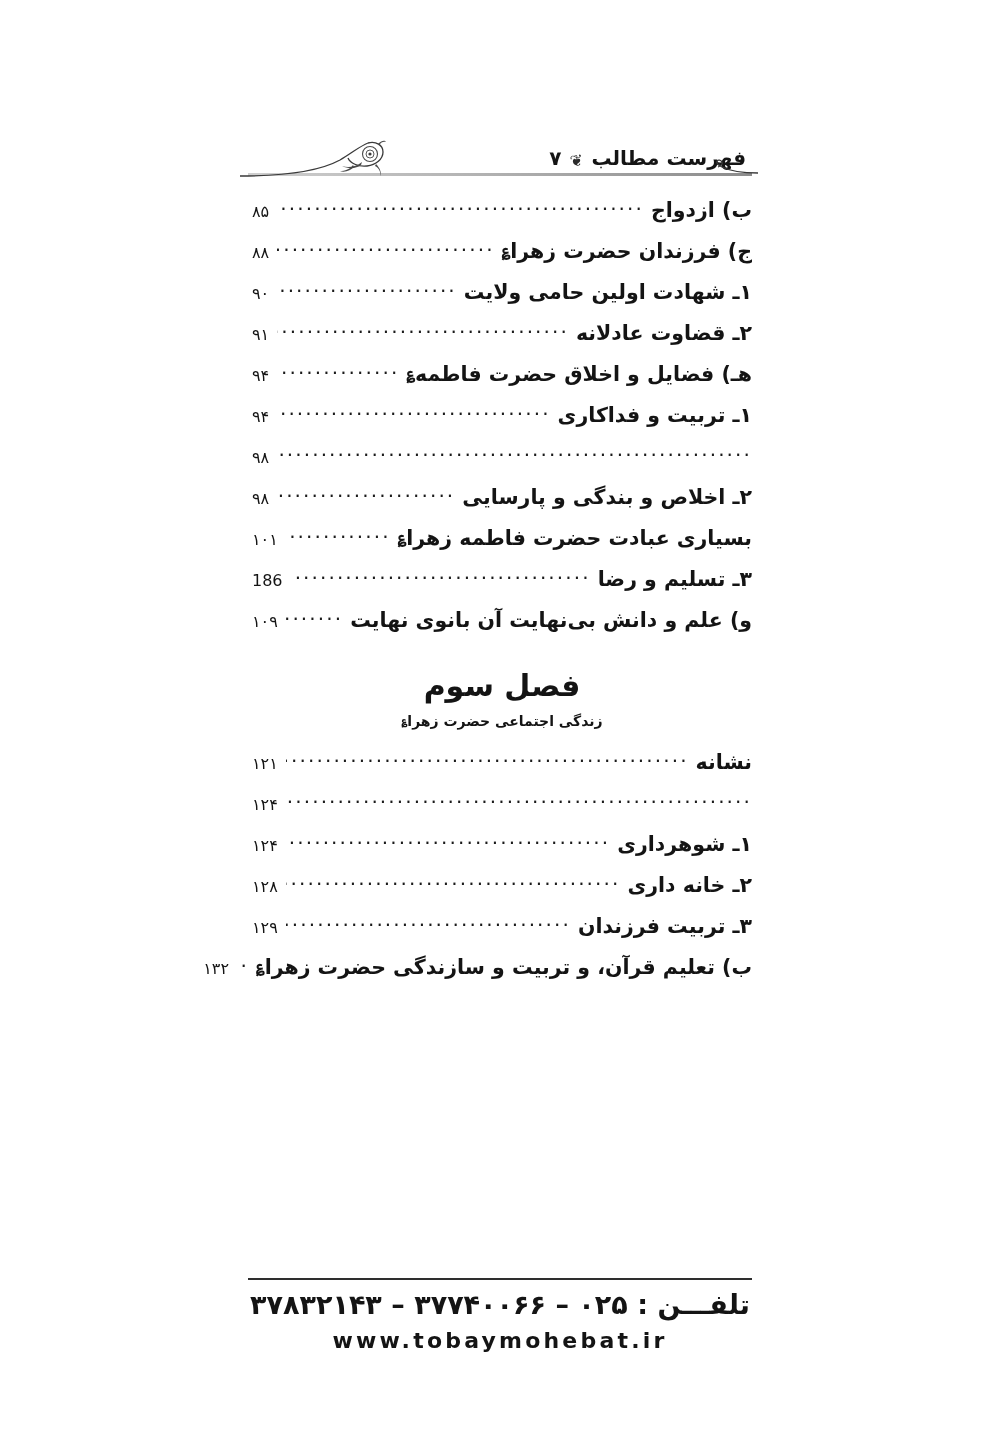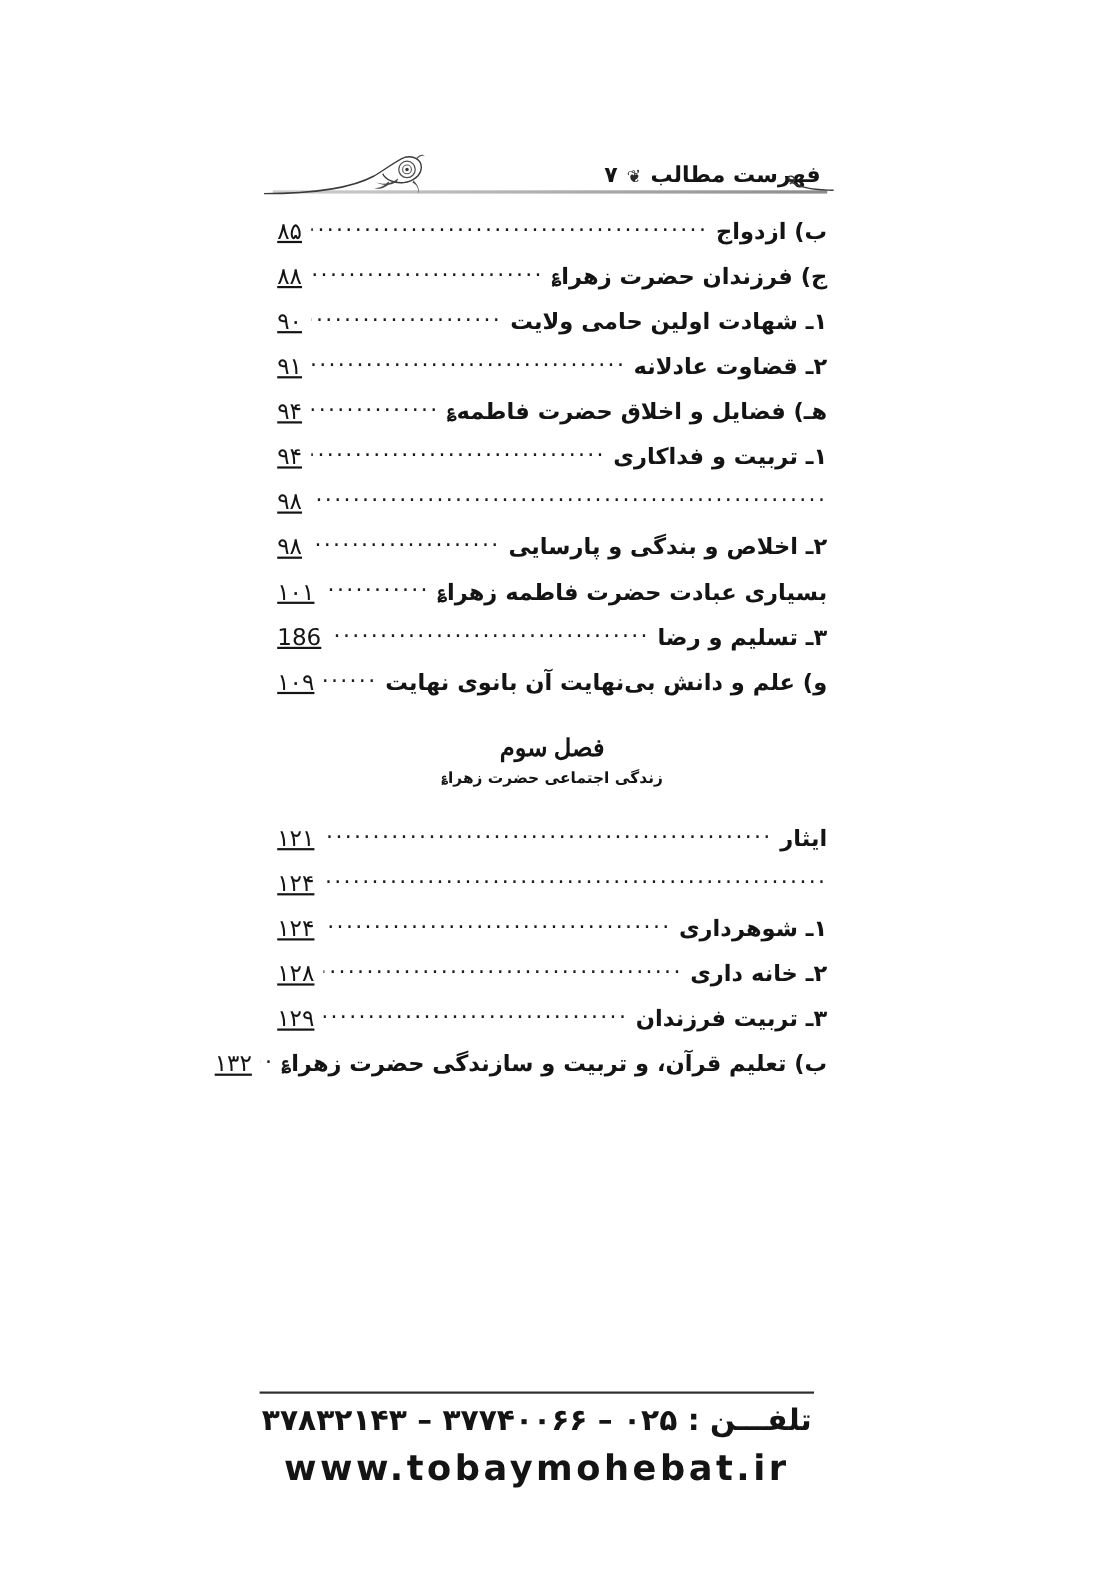--- a/index.html
+++ b/index.html
@@ -110,64 +110,62 @@
     letter-spacing: 2.1px;
     font-size: 20px;
     color: #1a1a1a;
     white-space: nowrap;
   }
   .toc-page {
     flex: 0 0 auto;
     padding-right: 8px;
     text-align: right;
     direction: rtl;
-    font-size: 21px;
-    text-decoration: underline;
+    font-size: 16px;
   }
 
   .hon {
     font-size: 0.72em;
     display: inline-block;
     transform: translateY(-0.18em);
     letter-spacing: -0.02em;
   }
 
   
   .chapter {
     position: absolute;
     top: 663px;
     right: 248px;
     width: 500px;
     text-align: center;
     direction: rtl;
   }
   .chapter-num {
-    font-size: 22px;
+    font-size: 30px;
     font-weight: bold;
     line-height: 1.55;
-    font-family: Liberation Serif, serif;
   }
   .chapter-title {
     font-size: 14px;
     font-weight: bold;
     line-height: 1.6;
   }
 
   .toc2 {
     position: absolute;
     top: 748px;
     right: 248px;
     width: 500px;
   }
 
   
   .footer {
     position: absolute;
     bottom: 78px;
-    right: 260px;
+    right: 248px;
     width: 504px;
     text-align: center;
     direction: rtl;
   }
   .footer-rule {
     width: 504px;
     height: 2px;
     background: #2e2e2e;
     margin-bottom: 9px;
   }
@@ -176,21 +174,21 @@
     font-weight: bold;
     letter-spacing: 1px;
     white-space: nowrap;
     direction: rtl;
   }
   .footer-phone .lbl {
     letter-spacing: 0;
   }
   .footer-site {
     margin-top: 8px;
-    font-size: 32px;
+    font-size: 22px;
     font-weight: bold;
     letter-spacing: 3.2px;
     direction: ltr;
     font-family: "DejaVu Sans", "Liberation Sans", sans-serif;
   }
 </style>
 </head>
 <body>
 
 <div class="page">
@@ -275,21 +273,21 @@
 
   <div class="chapter">
     <div class="chapter-num">فصل سوم</div>
     <div class="chapter-title">
       <span>زندگی اجتماعی حضرت زهرا</span><span class="hon">؏</span>
     </div>
   </div>
 
   <div class="toc2">
       <div class="toc-row">
-        <span class="toc-title">ایثار</span>
+        <span class="toc-title">نشانه</span>
         <span class="toc-dots"></span>
         <span class="toc-page">۱۲۱</span>
       </div>
       <div class="toc-row">
         <span class="toc-dots"></span>
         <span class="toc-page">۱۲۴</span>
       </div>
       <div class="toc-row">
         <span class="toc-title">۱ـ شوهرداری</span>
         <span class="toc-dots"></span>

